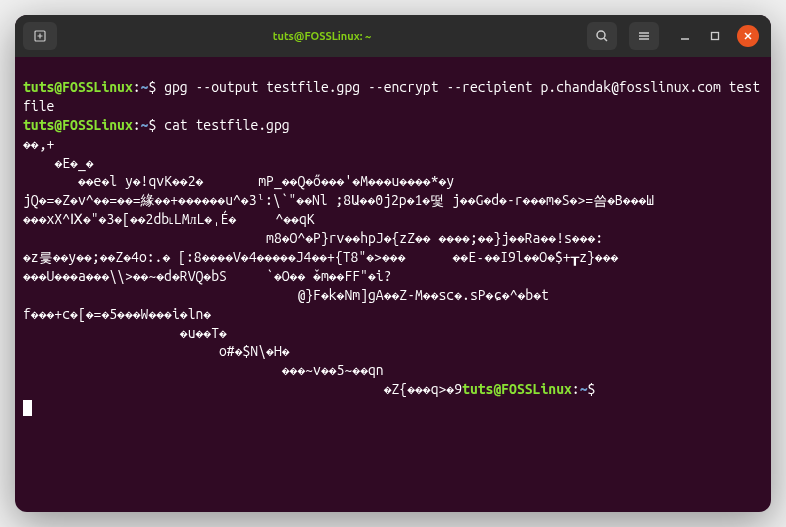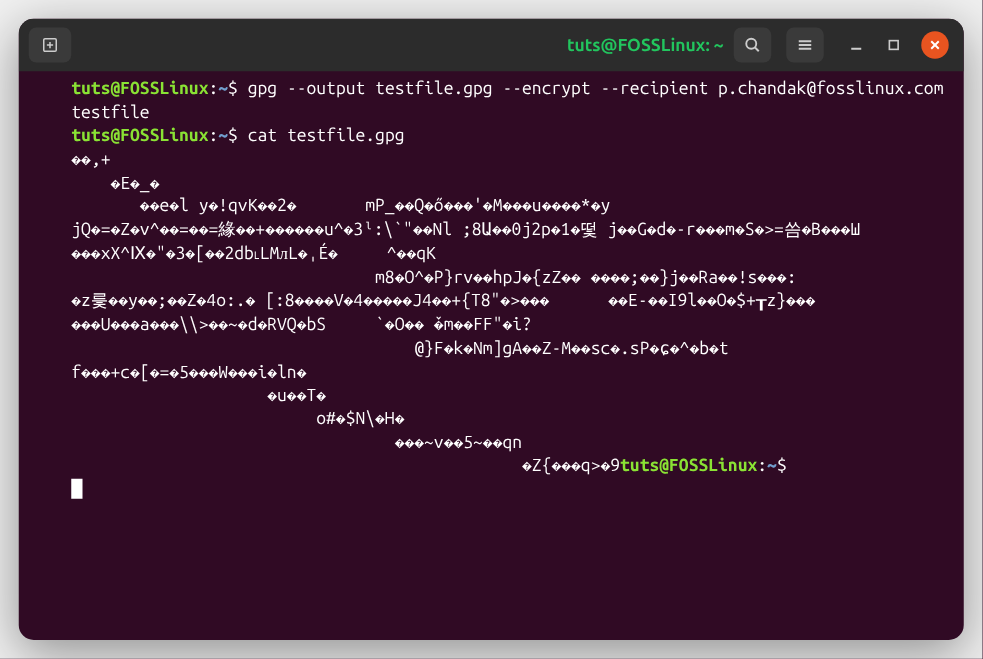--- a/index.html
+++ b/index.html
@@ -44,24 +44,24 @@
       background: #3a3a3a;
       border-radius: 6px;
       display: flex;
       align-items: center;
       justify-content: center;
       color: #ccc;
       font-size: 14px;
     }
     .titlebar-title {
       flex: 1;
-      text-align: right;
-      color: #22c55e;
+      text-align: center;
+      color: #84cc16;
       font-family: 'Ubuntu', sans-serif;
-      font-size: 14px;
+      font-size: 11px;
       font-weight: bold;
     }
     .titlebar-right {
       display: flex;
       align-items: center;
       gap: 12px;
     }
     .titlebar-icon-btn {
       width: 30px;
       height: 28px;
@@ -90,28 +90,27 @@
     }
     .win-btn.close {
       width: 22px;
       height: 22px;
       background: #e95420;
       border-radius: 50%;
       color: #fff;
     }
     .terminal {
       flex: 1;
-      padding: 4px 8px;
+      padding: 21px 8px;
       color: #fff;
       font-size: 14px;
       line-height: 1.35;
       overflow: hidden;
       white-space: pre-wrap;
       word-break: break-all;
-      margin-left: 34px;
     }
     .prompt-user {
       color: #8ae234;
       font-weight: bold;
     }
     .prompt-path {
       color: #729fcf;
       font-weight: bold;
     }
     .prompt-dollar {

